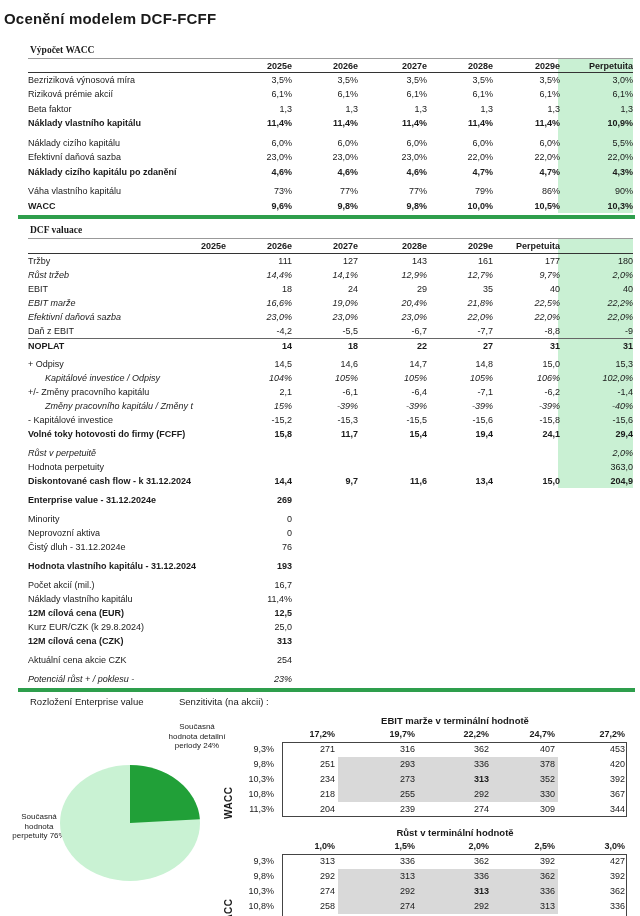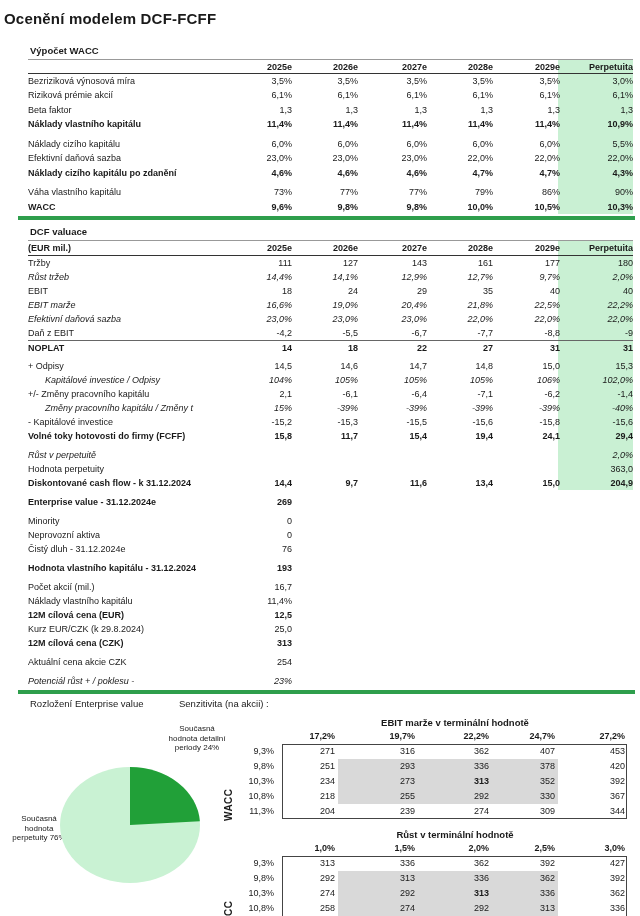--- a/index.html
+++ b/index.html
@@ -1,21 +1,21 @@
 <!DOCTYPE html>
 <html><head>
 <meta charset="utf-8">
 <style>
   * { box-sizing: border-box; }
   html,body { margin:0; padding:0; background:#ffffff; }
   body { width:640px; height:916px; font-family:"Liberation Sans", sans-serif; color:#1a1a1a; }
   .page { position:relative; width:640px; height:916px; overflow:hidden; background:#fff; }
 
   .doc-title { font-size:15px; font-weight:bold; margin:10px 0 0 4px; letter-spacing:.2px; }
-  .section-heading { font-size:9.5px; font-weight:bold; margin-left:30px; }
+  .section-heading { font-size:9.5px; font-weight:bold; margin-left:30px;font-family:Liberation Serif, serif; }
   #wacc-heading { margin-top:18px; }
   #dcf-heading { margin-top:6px; }
 
   .ftable { position:relative; margin-left:28px; width:605px; margin-top:3px; }
   .band { position:absolute; top:0; bottom:0; right:0; width:75px; z-index:0; }
 
   .frow { position:relative; display:grid; z-index:1;
           grid-template-columns:198px 66px 66px 69px 66px 67px 73px;
           height:14px; line-height:14px; font-size:9px; }
   #wacc-rows .frow { height:14.5px; line-height:14.5px; }
@@ -162,21 +162,20 @@
       </div>
   </div>
 
   <div class="green-bar" style="background: rgb(46, 158, 76);"></div>
 
   <div class="section-heading" id="dcf-heading">DCF valuace</div>
   <div class="ftable" id="dcf-table">
     <div class="band" style="background: rgb(201, 240, 211);"></div>
     <div id="dcf-rows">
         <div class="frow header">
-          <span class="flabel">(EUR mil.)</span>
           <span class="fval">2025e</span>
           <span class="fval">2026e</span>
           <span class="fval">2027e</span>
           <span class="fval">2028e</span>
           <span class="fval">2029e</span>
           <span class="fval">Perpetuita</span>
         </div>
         <div class="frow">
           <span class="flabel">Tržby</span>
           <span class="fval">111</span>

